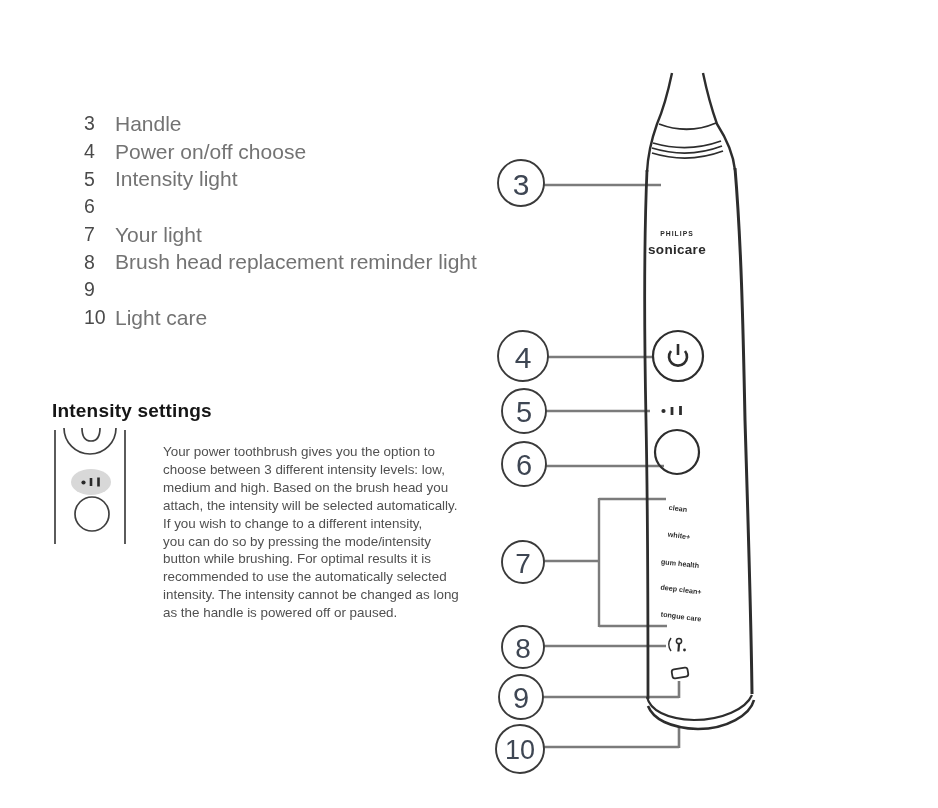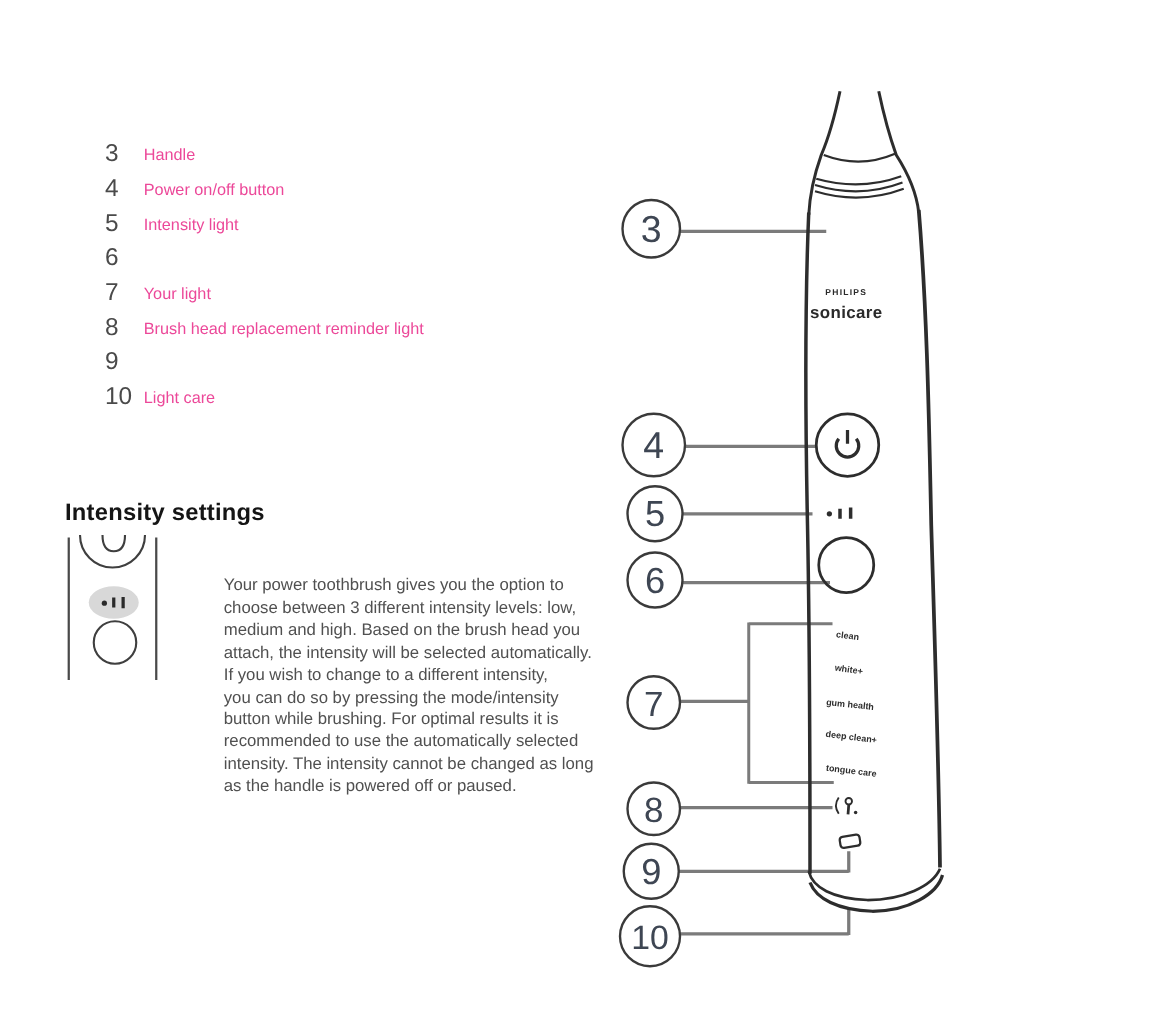--- a/index.html
+++ b/index.html
@@ -4,50 +4,50 @@
 <style>
   html,body{margin:0;padding:0;background:#ffffff;}
   .page{
     position:relative;width:938px;height:808px;background:#ffffff;overflow:hidden;
     font-family:"Liberation Sans",sans-serif;color:#4a4a4a;
   }
   
   .parts-list{position:absolute;left:84px;top:110px;}
   .parts-row{display:flex;height:27.7px;align-items:center;}
   .parts-num{width:31px;font-size:19.5px;color:#4a4a4a;}
-  .parts-label{font-size:13px;color:#ec4899;white-space:nowrap;}
+  .parts-label{font-size:21px;color:#737373;white-space:nowrap;}
   
   .section-heading{
     position:absolute;left:52px;top:400px;margin:0;
     font-size:19px;font-weight:bold;color:#151515;letter-spacing:.2px;
   }
   .figure-svg{position:absolute;left:48px;top:428px;}
   .section-body{
-    position:absolute;left:163px;top:443px;width:340px;margin:16px;
+    position:absolute;left:163px;top:443px;width:340px;margin:0;
     font-size:13.4px;line-height:17.9px;color:#505050;white-space:pre-line;
   }
   .diagram-svg{position:absolute;left:0;top:0;}
   .diagram-svg text{font-family:"Liberation Sans",sans-serif;}
   .callout-num{fill:#3e4653;}
   .mode-label{fill:#2e2e2e;font-weight:bold;}
   .brand{fill:#2a2a2a;font-weight:bold;}
 </style>
 </head>
 <body>
 
 <div class="page">
 
   <div class="parts-list">
     <div class="parts-row">
       <span class="parts-num">3</span>
       <span class="parts-label">Handle</span>
     </div>
     <div class="parts-row">
       <span class="parts-num">4</span>
-      <span class="parts-label">Power on/off button</span>
+      <span class="parts-label">Power on/off choose</span>
     </div>
     <div class="parts-row">
       <span class="parts-num">5</span>
       <span class="parts-label">Intensity light</span>
     </div>
     <div class="parts-row">
       <span class="parts-num">6</span>
     </div>
     <div class="parts-row">
       <span class="parts-num">7</span>

